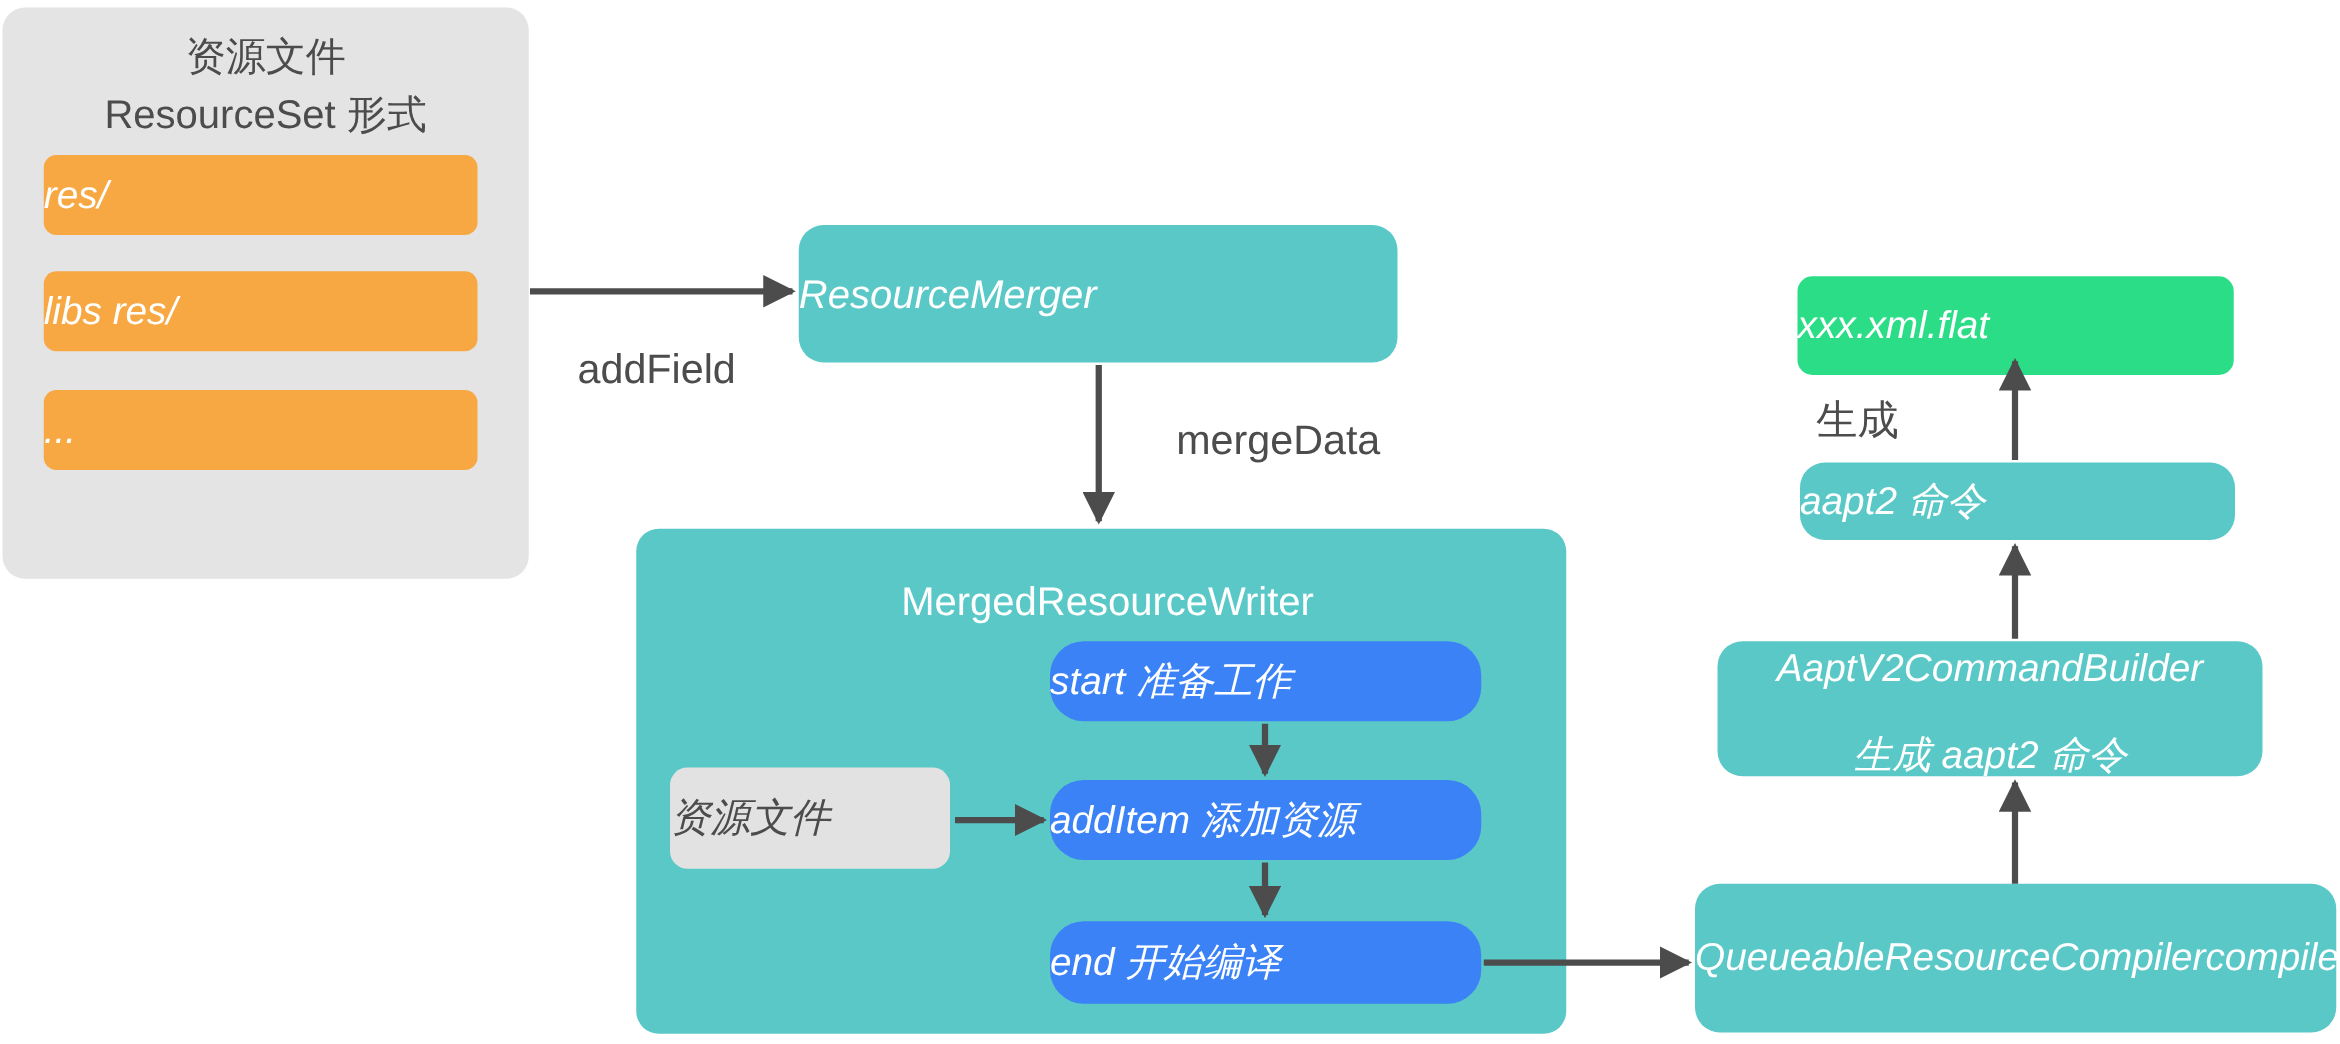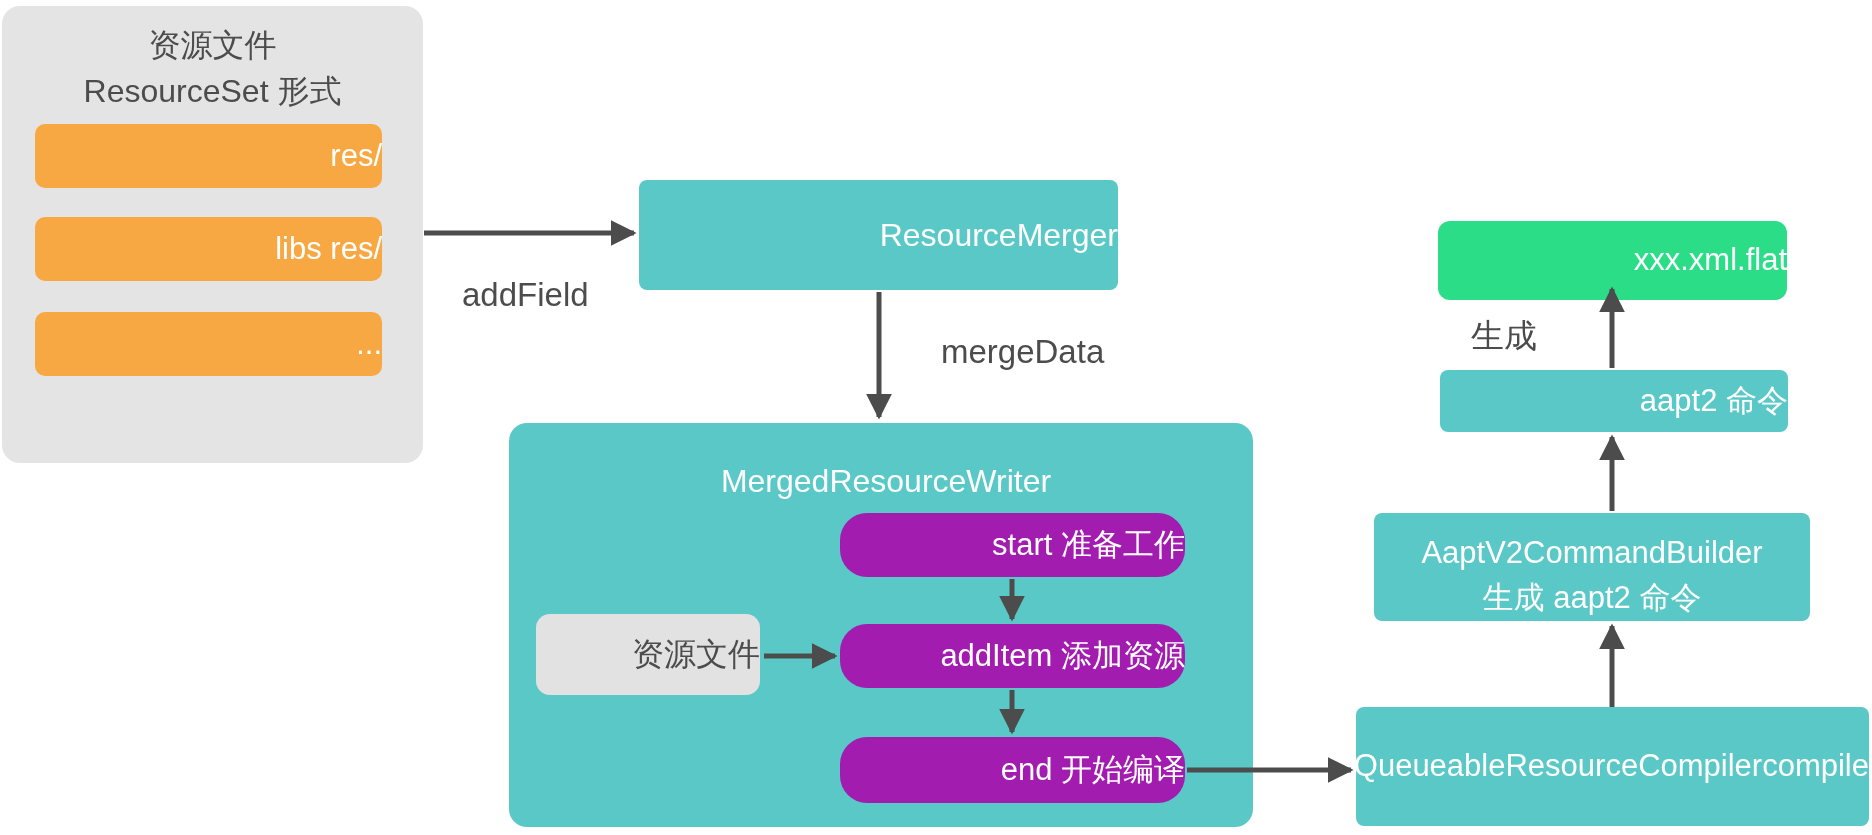--- a/index.html
+++ b/index.html
@@ -9,30 +9,31 @@
     height: 835px;
     background: #ffffff;
     font-family: "Liberation Sans", "DejaVu Sans", sans-serif;
     overflow: hidden;
   }
   .abs { position: absolute; }
   .node {
     position: absolute;
     display: flex;
     align-items: center;
-    justify-content: flex-end;
+    justify-content: flex-start;
     text-align: center;
     box-sizing: border-box;
     color: #ffffff;
     font-size: 31px;
     line-height: 1.45;
+    font-style: italic;
   }
-  .teal   { background: #5bc8c8; border-radius: 8px; }
+  .teal   { background: #5bc8c8; border-radius: 20px; }
   .orange { background: #f7a843; border-radius: 10px; }
-  .yellow { background: #a21caf; border-radius: 27px; }
+  .yellow { background: #3b82f6; border-radius: 27px; }
   .green  { background: #2cdd88; border-radius: 12px; }
   .gray-panel {
     background: #e4e4e4;
     border-radius: 18px;
   }
   .gray-box {
     background: #e2e2e2;
     border-radius: 14px;
     color: #4c4c4c;
   }
@@ -107,36 +108,36 @@
   </div>
   <div class="node yellow" style="left:840px; top:737px; width:345px; height:66px;">
     <span>end 开始编译</span>
   </div>
 
   <div class="node teal" style="left:1356px; top:707px; width:513px; height:119px; ">
     <div>QueueableResourceCompiler</div>
     <div>compile</div>
   </div>
 
-  <div class="node teal" style="left:1374px; top:513px; width:436px; height:108px; flex-direction:column;">
+  <div class="node teal" style="left:1374px; top:513px; width:436px; height:108px; flex-direction:column;gap:24px;">
     <div>AaptV2CommandBuilder</div>
     <div>生成 aapt2 命令</div>
   </div>
 
   <div class="node teal" style="left:1440px; top:370px; width:348px; height:62px;">
     <span>aapt2 命令</span>
   </div>
 
   <div class="node green" style="left:1438px; top:221px; width:349px; height:79px;">
     <span>xxx.xml.flat</span>
   </div>
 
   <div class="edge-label" style="left:462px; top:276px;">addField</div>
   <div class="edge-label" style="left:941px; top:333px;">mergeData</div>
-  <div class="edge-label" style="left:1453px; top:314px;margin-left:18px;">生成</div>
+  <div class="edge-label" style="left:1453px; top:314px;">生成</div>
 
   <svg class="connector-layer" width="1872" height="835" viewBox="0 0 1872 835" xmlns="http://www.w3.org/2000/svg">
     <defs>
       <marker id="arrowhead" viewBox="0 0 10 10" refX="9" refY="5" markerWidth="5.2" markerHeight="5.2" orient="auto-start-reverse" markerUnits="strokeWidth">
         <path d="M 0 0 L 10 5 L 0 10 z" fill="#4c4c4c"></path>
       </marker>
     </defs>
     <g stroke="#4c4c4c" stroke-width="5" fill="none">
       <line x1="424" y1="233" x2="634" y2="233" marker-end="url(#arrowhead)"></line>
       <line x1="879" y1="292" x2="879" y2="417" marker-end="url(#arrowhead)"></line>

